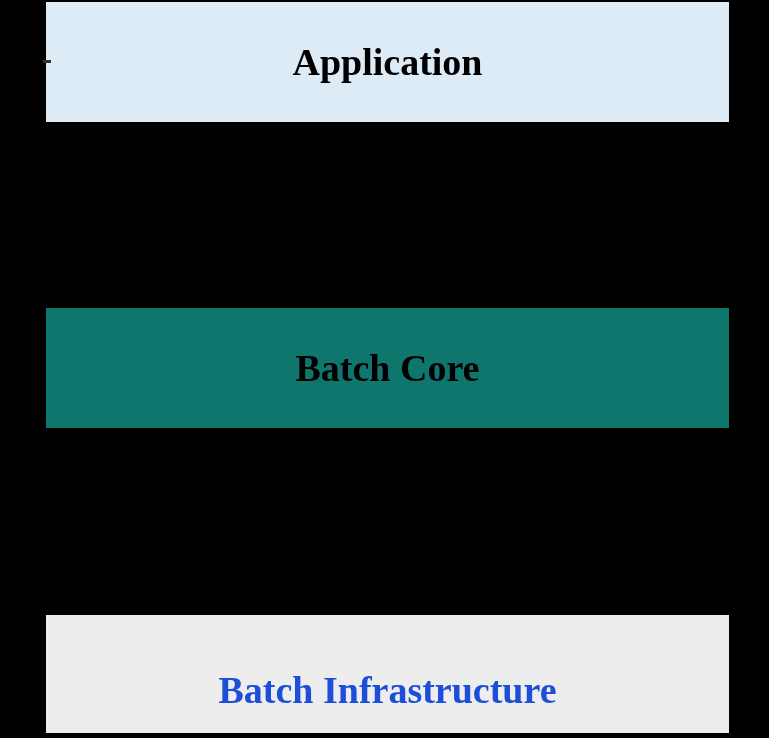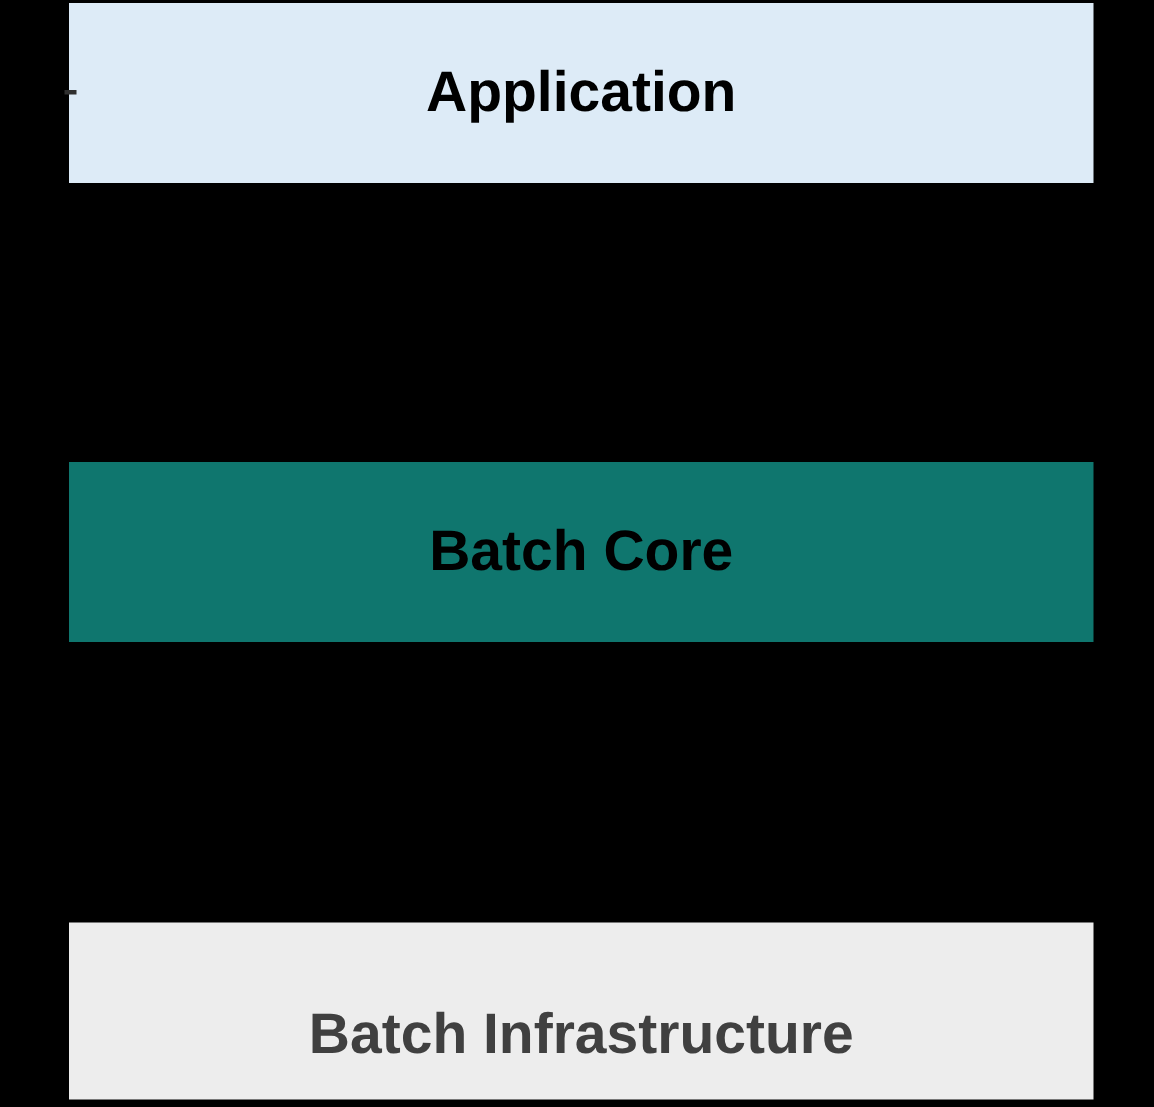--- a/index.html
+++ b/index.html
@@ -15,20 +15,21 @@
     overflow: hidden;
     font-family: "Liberation Sans", sans-serif;
   }
   .layer {
     position: absolute;
     left: 46px;
     width: 683px;
     display: flex;
     align-items: center;
     justify-content: center;
+    font-family: Liberation Serif, serif;
   }
   .layer-label {
     font-weight: 700;
     font-size: 38px;
     letter-spacing: 0px;
     color: #000000;
     white-space: nowrap;
   }
   .layer-application {
     top: 2px;
@@ -60,16 +61,16 @@
     <span class="layer-label" style="color: rgb(0, 0, 0);">Application</span>
   </div>
 
   <div class="edge-tick"></div>
 
   <div class="layer layer-batch-core" style="background-color: #0f766e;">
     <span class="layer-label" style="color: rgb(0, 0, 0);">Batch Core</span>
   </div>
 
   <div class="layer layer-batch-infrastructure" style="background-color: rgb(237, 237, 237);">
-    <span class="layer-label" style="color: #404040; margin-top: 32px;">Batch Infrastructure</span>
+    <span class="layer-label" style="color: #1d4ed8; margin-top: 32px;">Batch Infrastructure</span>
   </div>
 
 </div>
 
 </body></html>

